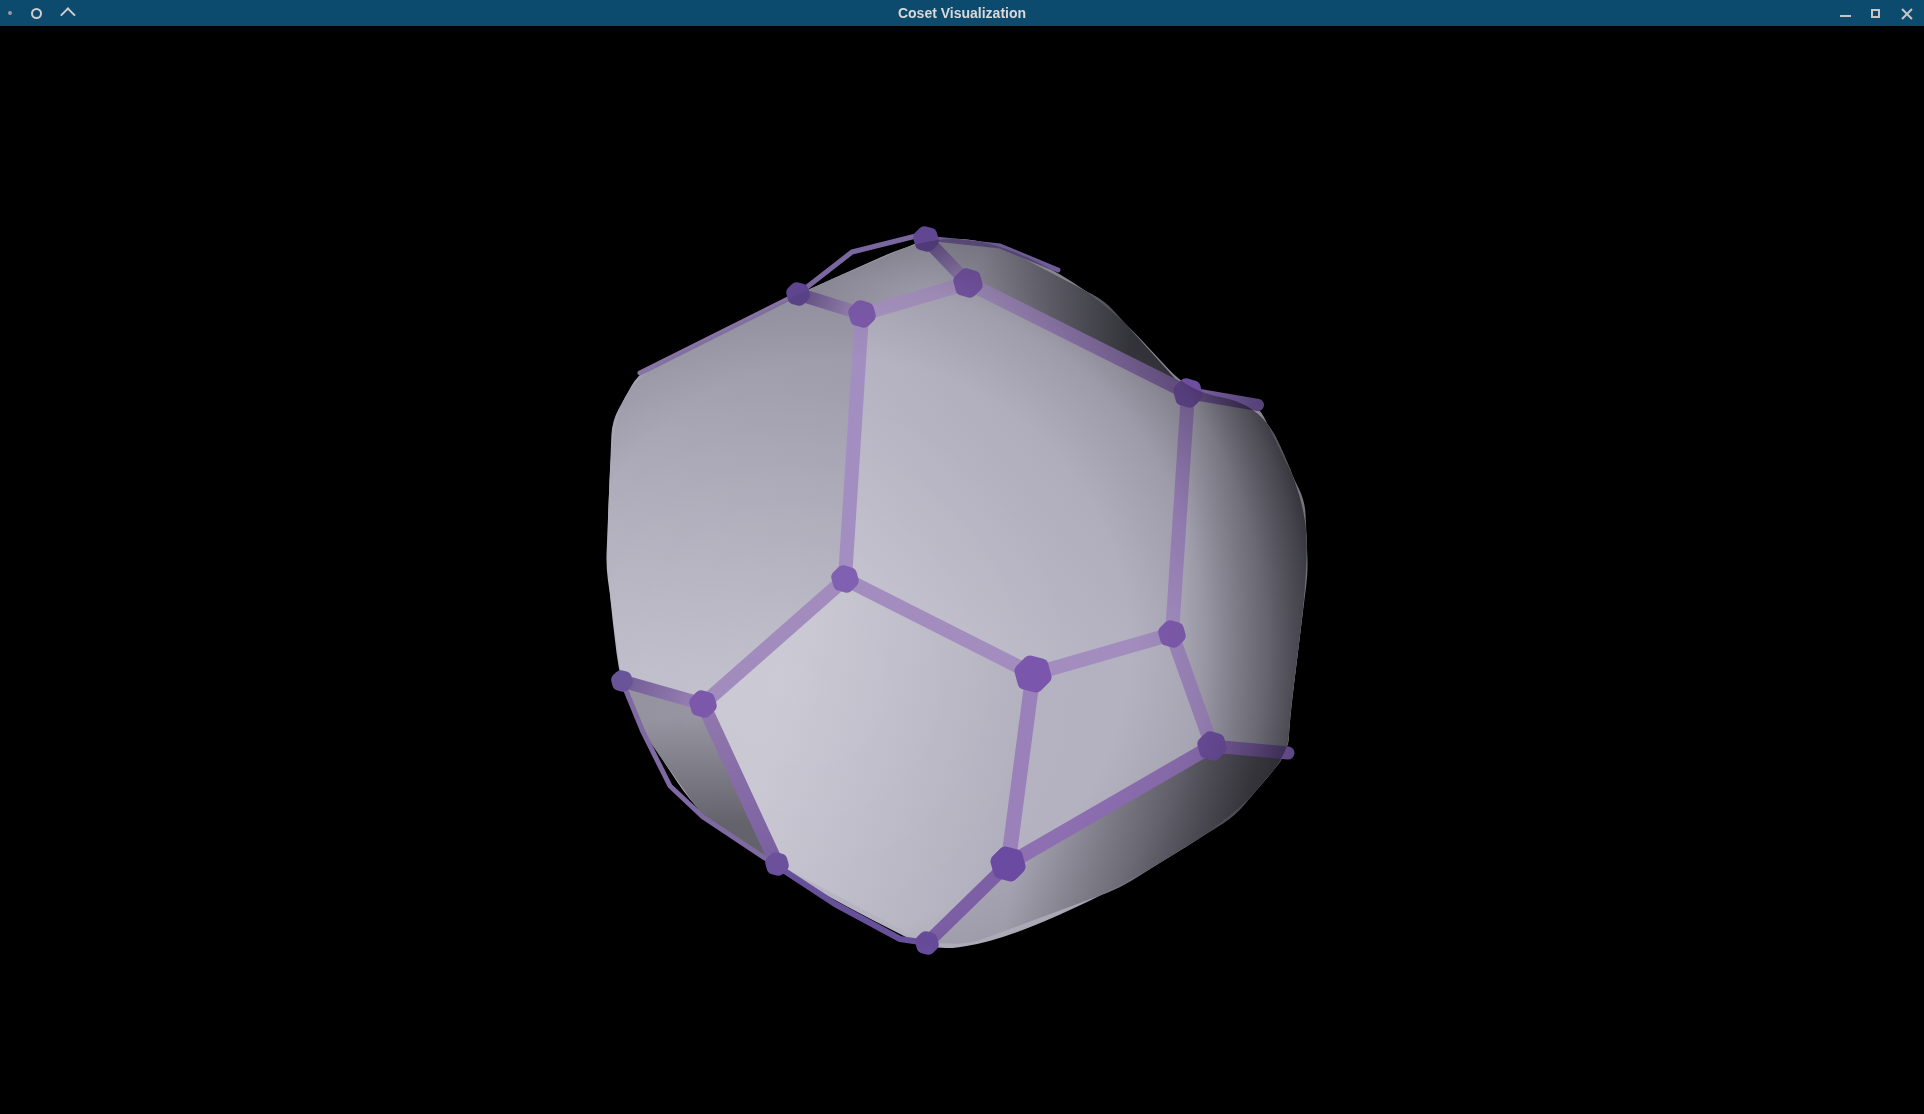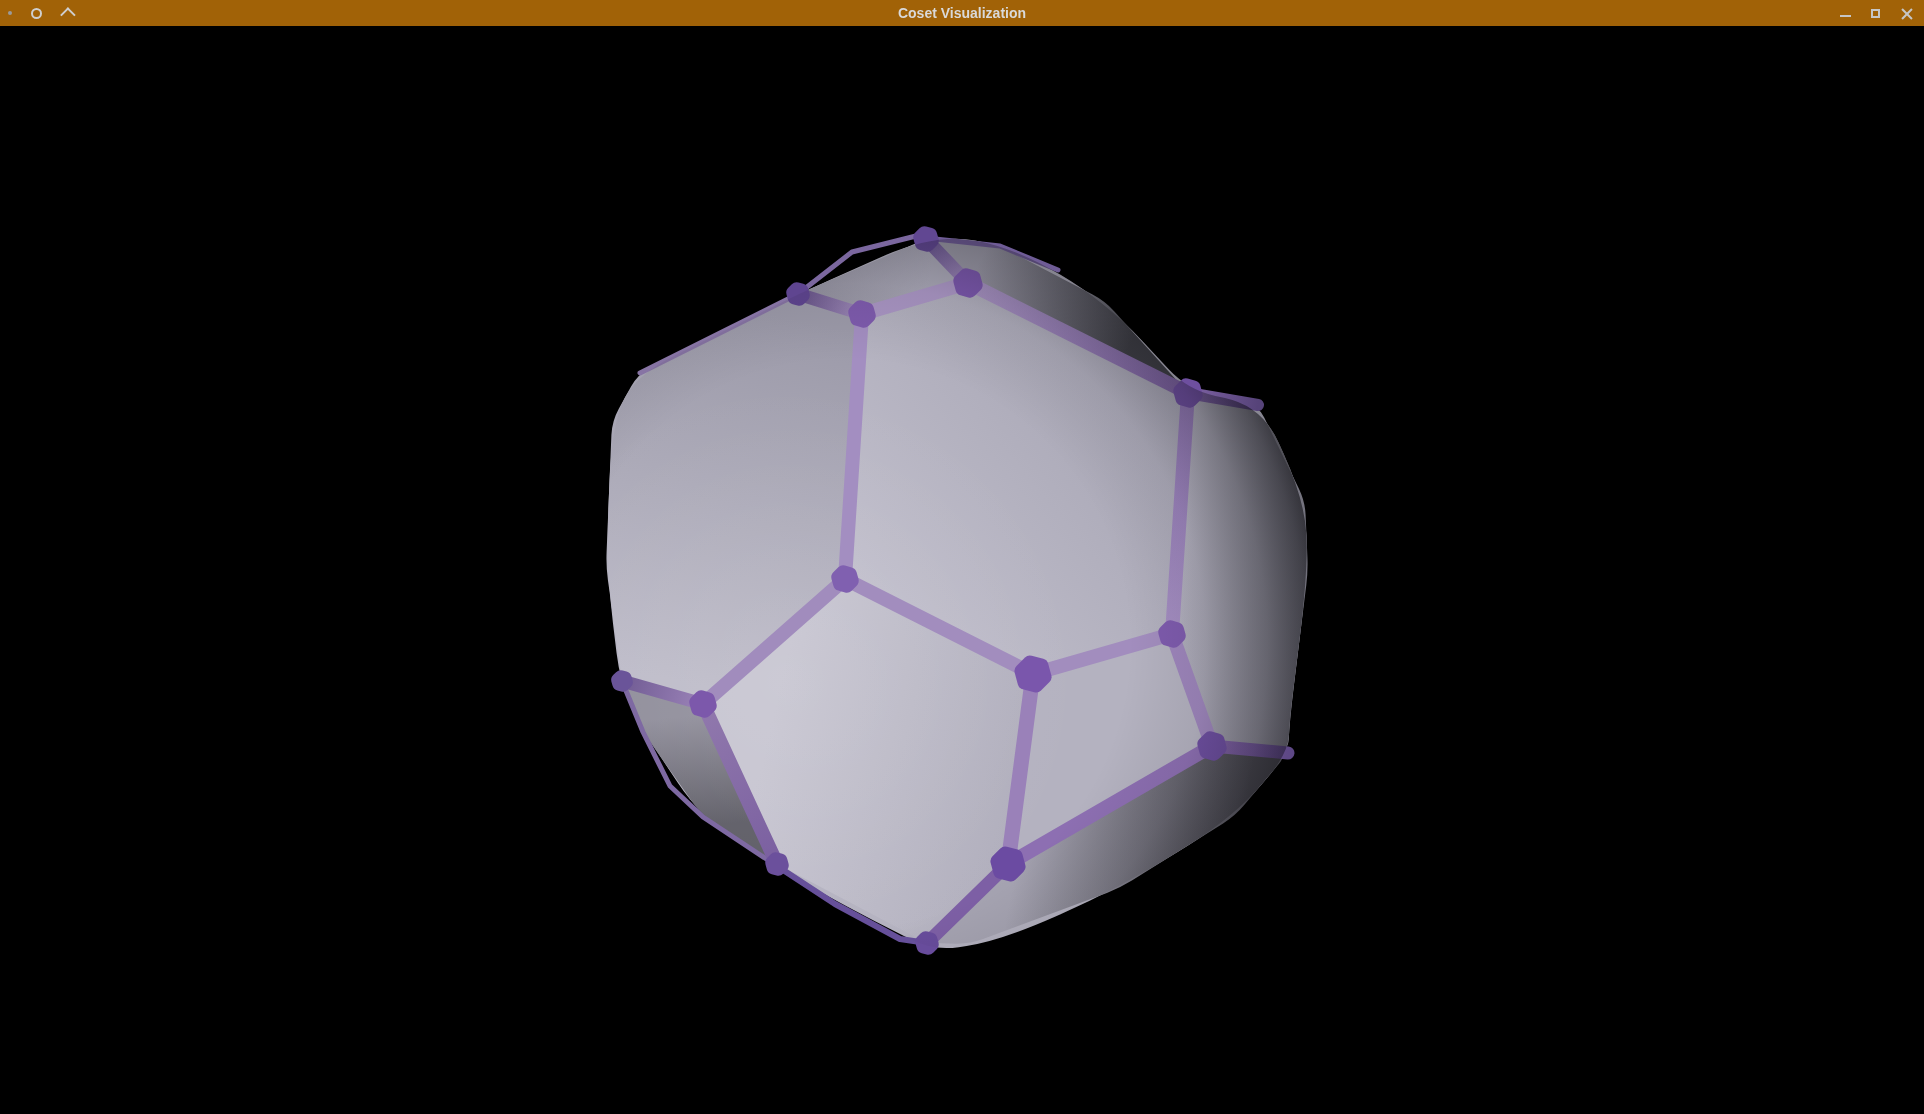--- a/index.html
+++ b/index.html
@@ -3,21 +3,21 @@
 <meta charset="utf-8">
 <style>
   html,body{margin:0;padding:0;}
   body{
     width:1924px;height:1114px;position:relative;overflow:hidden;
     background:#000;font-family:"Liberation Sans",sans-serif;
   }
   
   .titlebar{
     position:absolute;top:0;left:0;width:1924px;height:26px;
-    background:#a16207;z-index:10;display:flex;align-items:center;
+    background:#0c4a6e;z-index:10;display:flex;align-items:center;
   }
   .tb-left{
     position:absolute;left:8px;top:0;height:26px;display:flex;align-items:center;gap:19px;
   }
   .icon-dot{width:4px;height:4px;border-radius:50%;background:#9a9a9a;display:inline-block;}
   .icon-ring{width:11px;height:11px;border-radius:50%;border:2px solid #cfcfcf;box-sizing:border-box;display:inline-block;}
   .icon-chev{
     width:9px;height:9px;border-top:2px solid #cfcfcf;border-right:2px solid #cfcfcf;
     transform:rotate(-45deg) translateY(2px);display:inline-block;
   }

